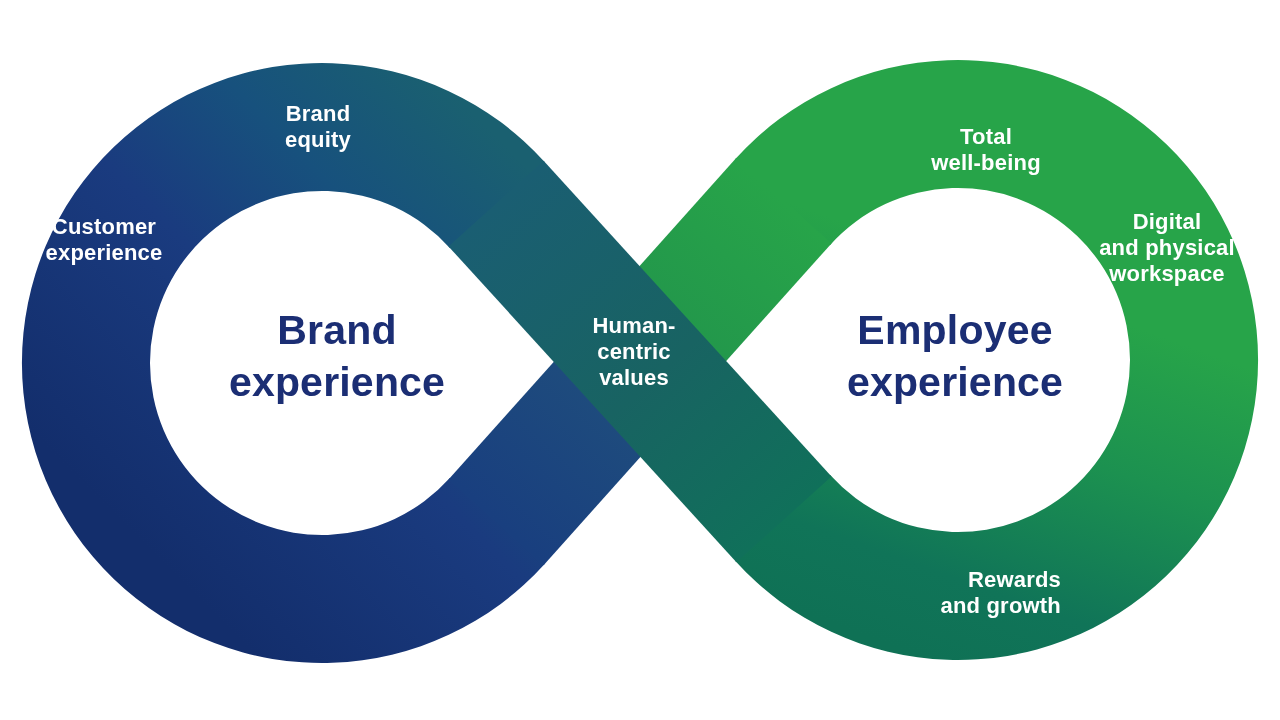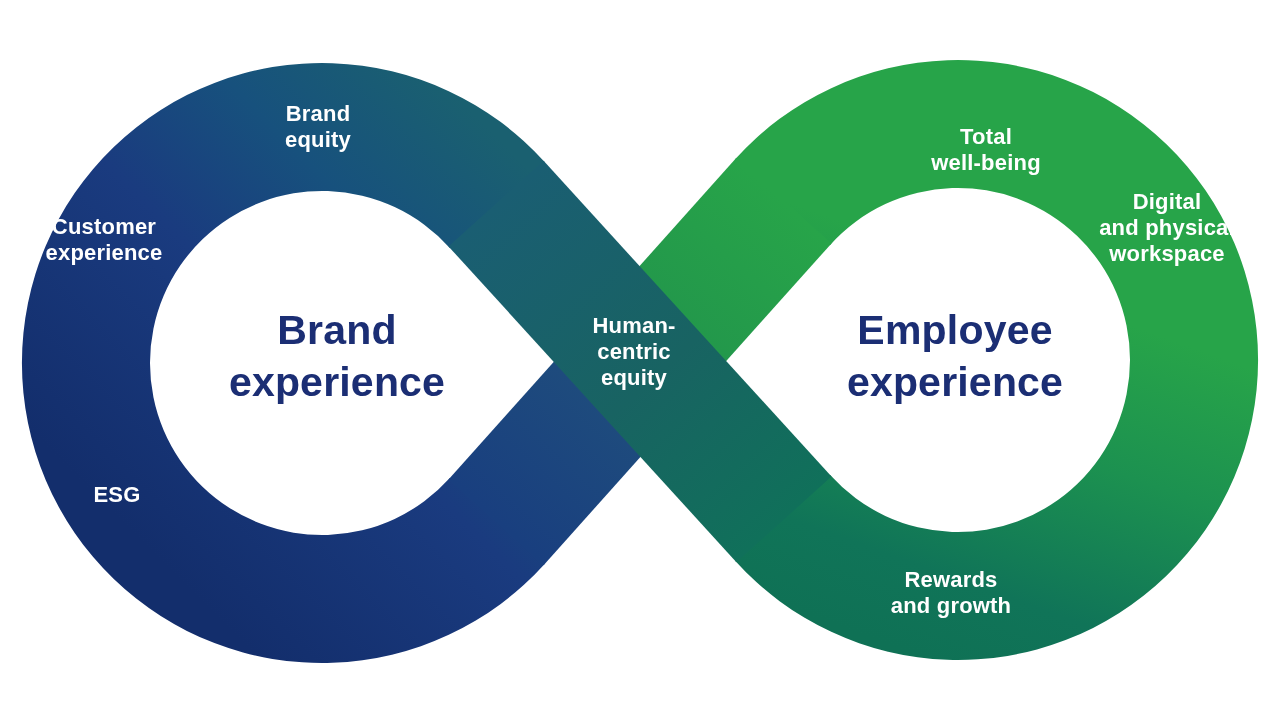--- a/index.html
+++ b/index.html
@@ -81,27 +81,26 @@
 
   <div class="ring-title w400" style="left:137px;top:304px;">Brand
 experience</div>
   <div class="ring-title w400" style="left:755px;top:304px;text-align:center;">Employee
 experience</div>
 
   <div class="ring-label w220" style="left:208px;top:101px;">Brand
 equity</div>
   <div class="ring-label w220" style="left:-6px;top:214px;">Customer
 experience</div>
-  <div class="ring-label w220" style="left:7px;top:482px;">ESG</div>
 
   <div class="ring-label w220" style="left:524px;top:313px;">Human-
 centric
-equity</div>
+values</div>
 
   <div class="ring-label w220" style="left:876px;top:97px;margin-top:27px;">Total
 well-being</div>
-  <div class="ring-label w220" style="left:1057px;top:189px;">Digital
+  <div class="ring-label w220" style="left:1057px;top:209px;">Digital
 and physical
 workspace</div>
-  <div class="ring-label w220" style="left:841px;top:567px;">Rewards
+  <div class="ring-label w220" style="left:841px;top:567px;text-align:right;">Rewards
 and growth</div>
 
 </div>
 
 </body></html>

